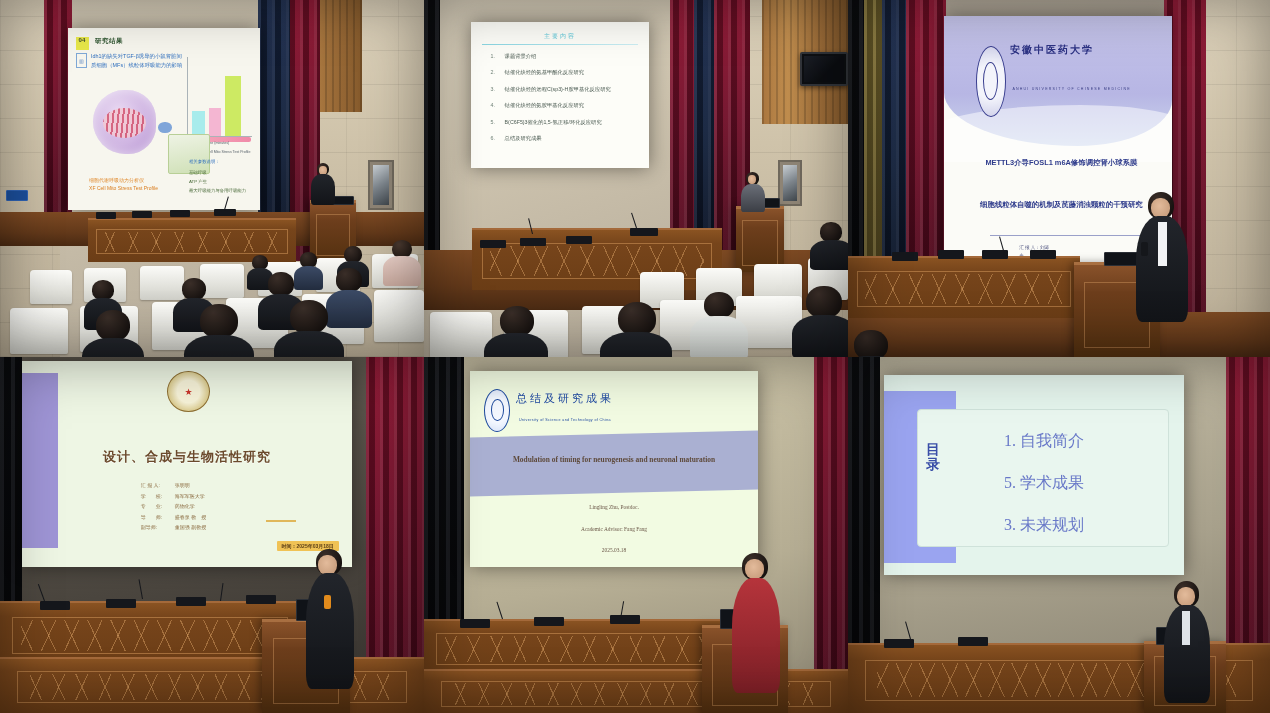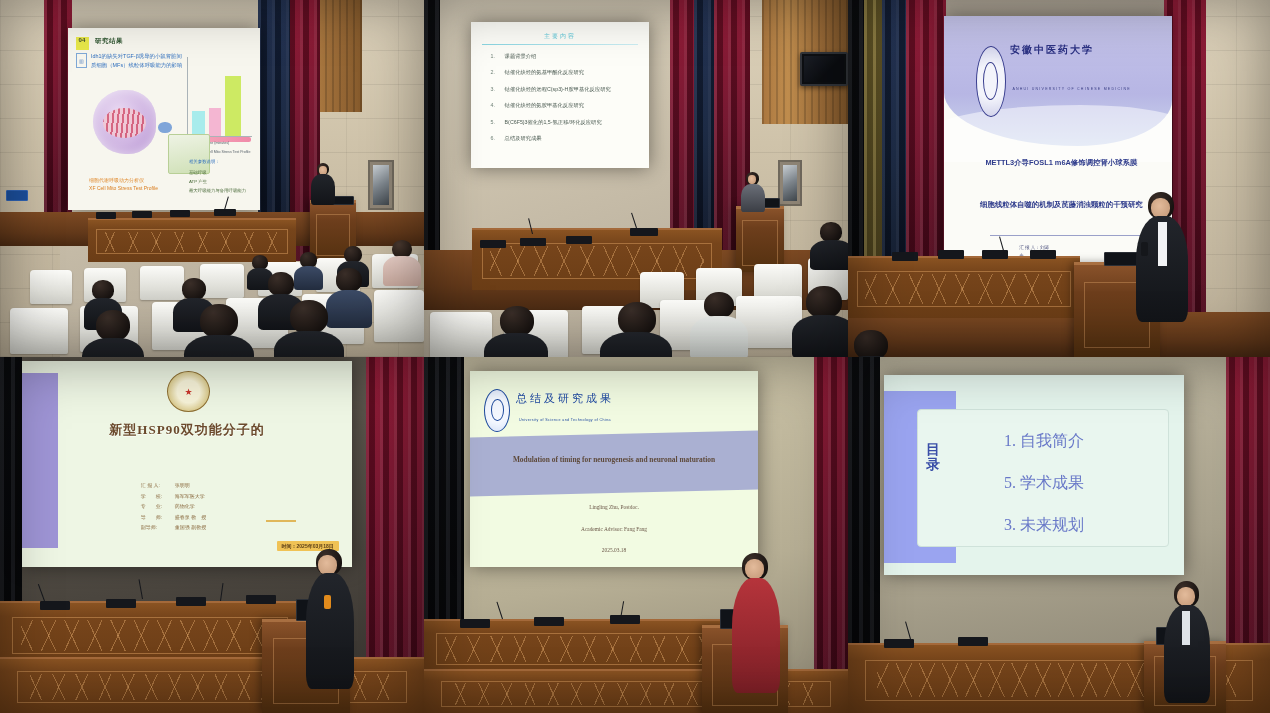--- a/index.html
+++ b/index.html
@@ -666,21 +666,21 @@
   <div class="panel">
     <div class="scene">
       <div class="wall dark"></div>
       <div class="curtain black" style="left:0;width:22px;top:0;bottom:0;"></div>
       <div class="curtain" style="right:0;width:58px;top:0;bottom:0;"></div>
 
       <div class="screen" style="left:22px;top:4px;width:330px;height:206px;background:#e4dfd0;">
         <div class="slide s4">
           <div class="lbar"></div>
           <div class="emblem"></div>
-          <div class="t1">新型HSP90双功能分子的</div>
+          <div class="t2">设计、合成与生物活性研究</div>
           <div class="meta">
             <div><span class="k">汇 报 人:</span><span>张明明</span></div>
             <div><span class="k">学　　校:</span><span>海军军医大学</span></div>
             <div><span class="k">专　　业:</span><span>药物化学</span></div>
             <div><span class="k">导　　师:</span><span>盛春泉 教　授</span></div>
             <div><span class="k">副导师:</span><span>董国强 副教授</span></div>
           </div>
           <div class="dash"></div>
           <div class="date">时间：2025年03月18日</div>
         </div>

